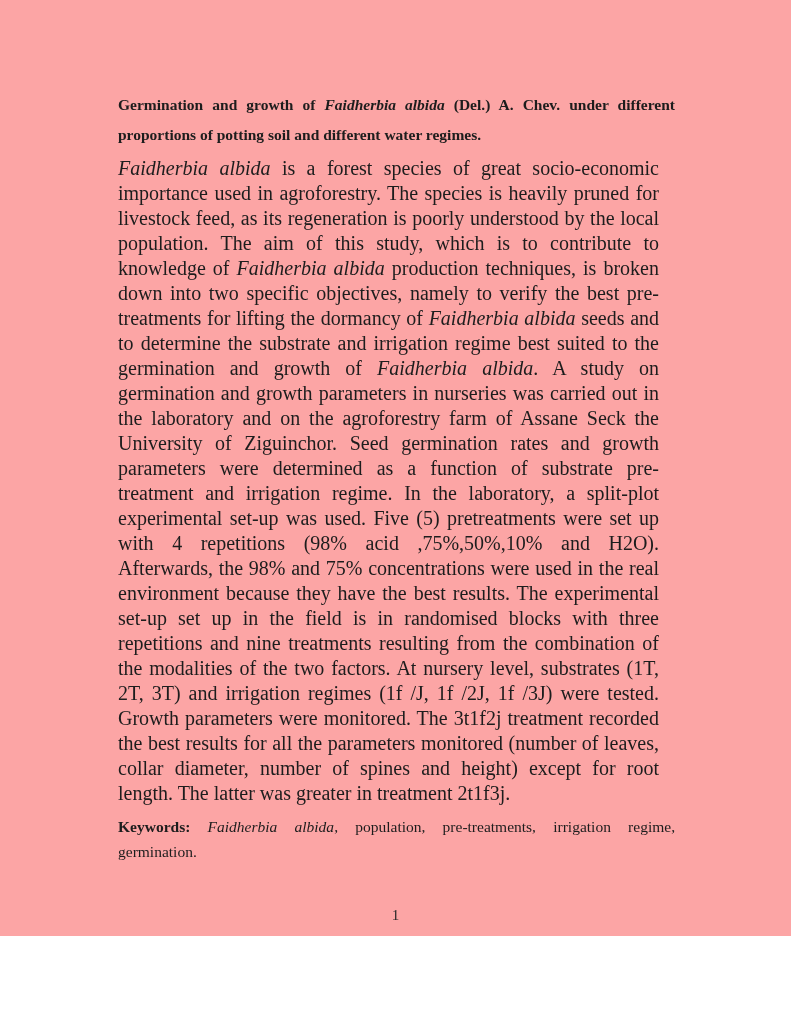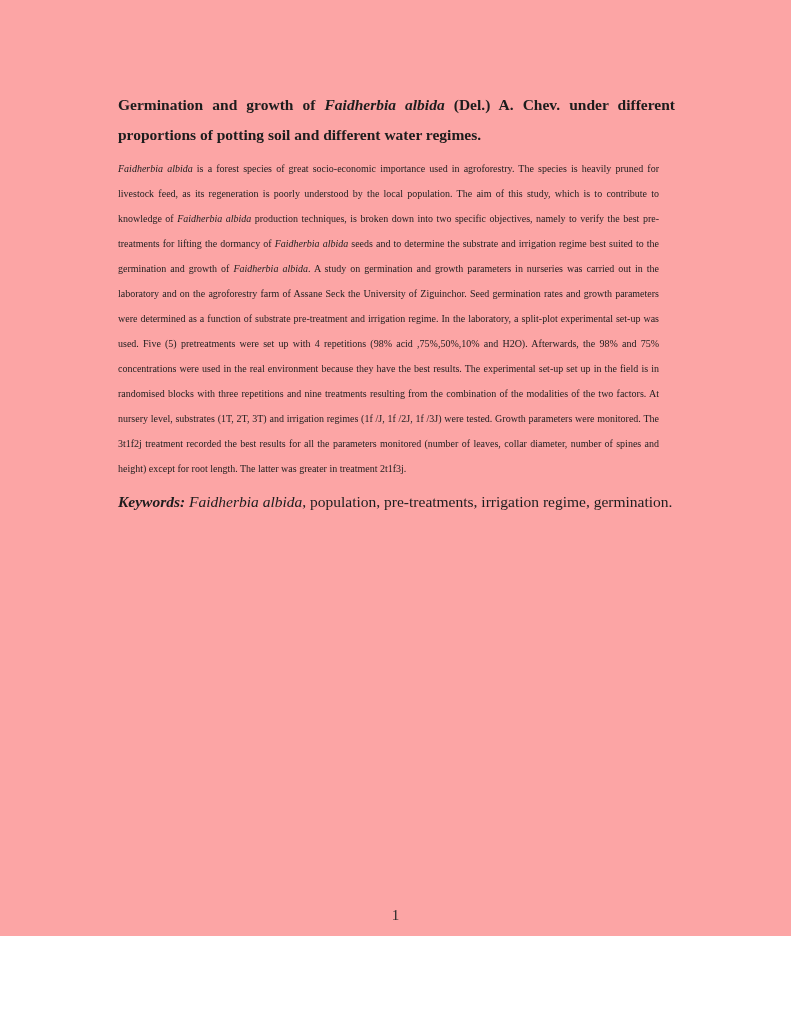--- a/index.html
+++ b/index.html
@@ -34,37 +34,36 @@
   }
   .abstract-heading {
     margin: 84px 0 0 0;
     font-size: 15.5px;
     font-weight: bold;
     line-height: 25px;
     text-align: left;
   }
   .body-par {
     margin: 6px 16px 0 0;
-    font-size: 10px;
+    font-size: 20px;
     line-height: 25px;
     text-align: justify;
     font-weight: normal;
   }
   .body-par em {
     font-style: italic;
   }
   .keywords {
     margin: 8px 0 0 0;
     font-size: 15.5px;
     line-height: 25px;
     text-align: justify;
   }
   .keywords strong {
     font-weight: bold;
-    font-style: italic;
   }
   .keywords em {
     font-style: italic;
   }
   .page-number {
     position: absolute;
     top: 905px;
     left: 0;
     width: 100%;
     text-align: center;

